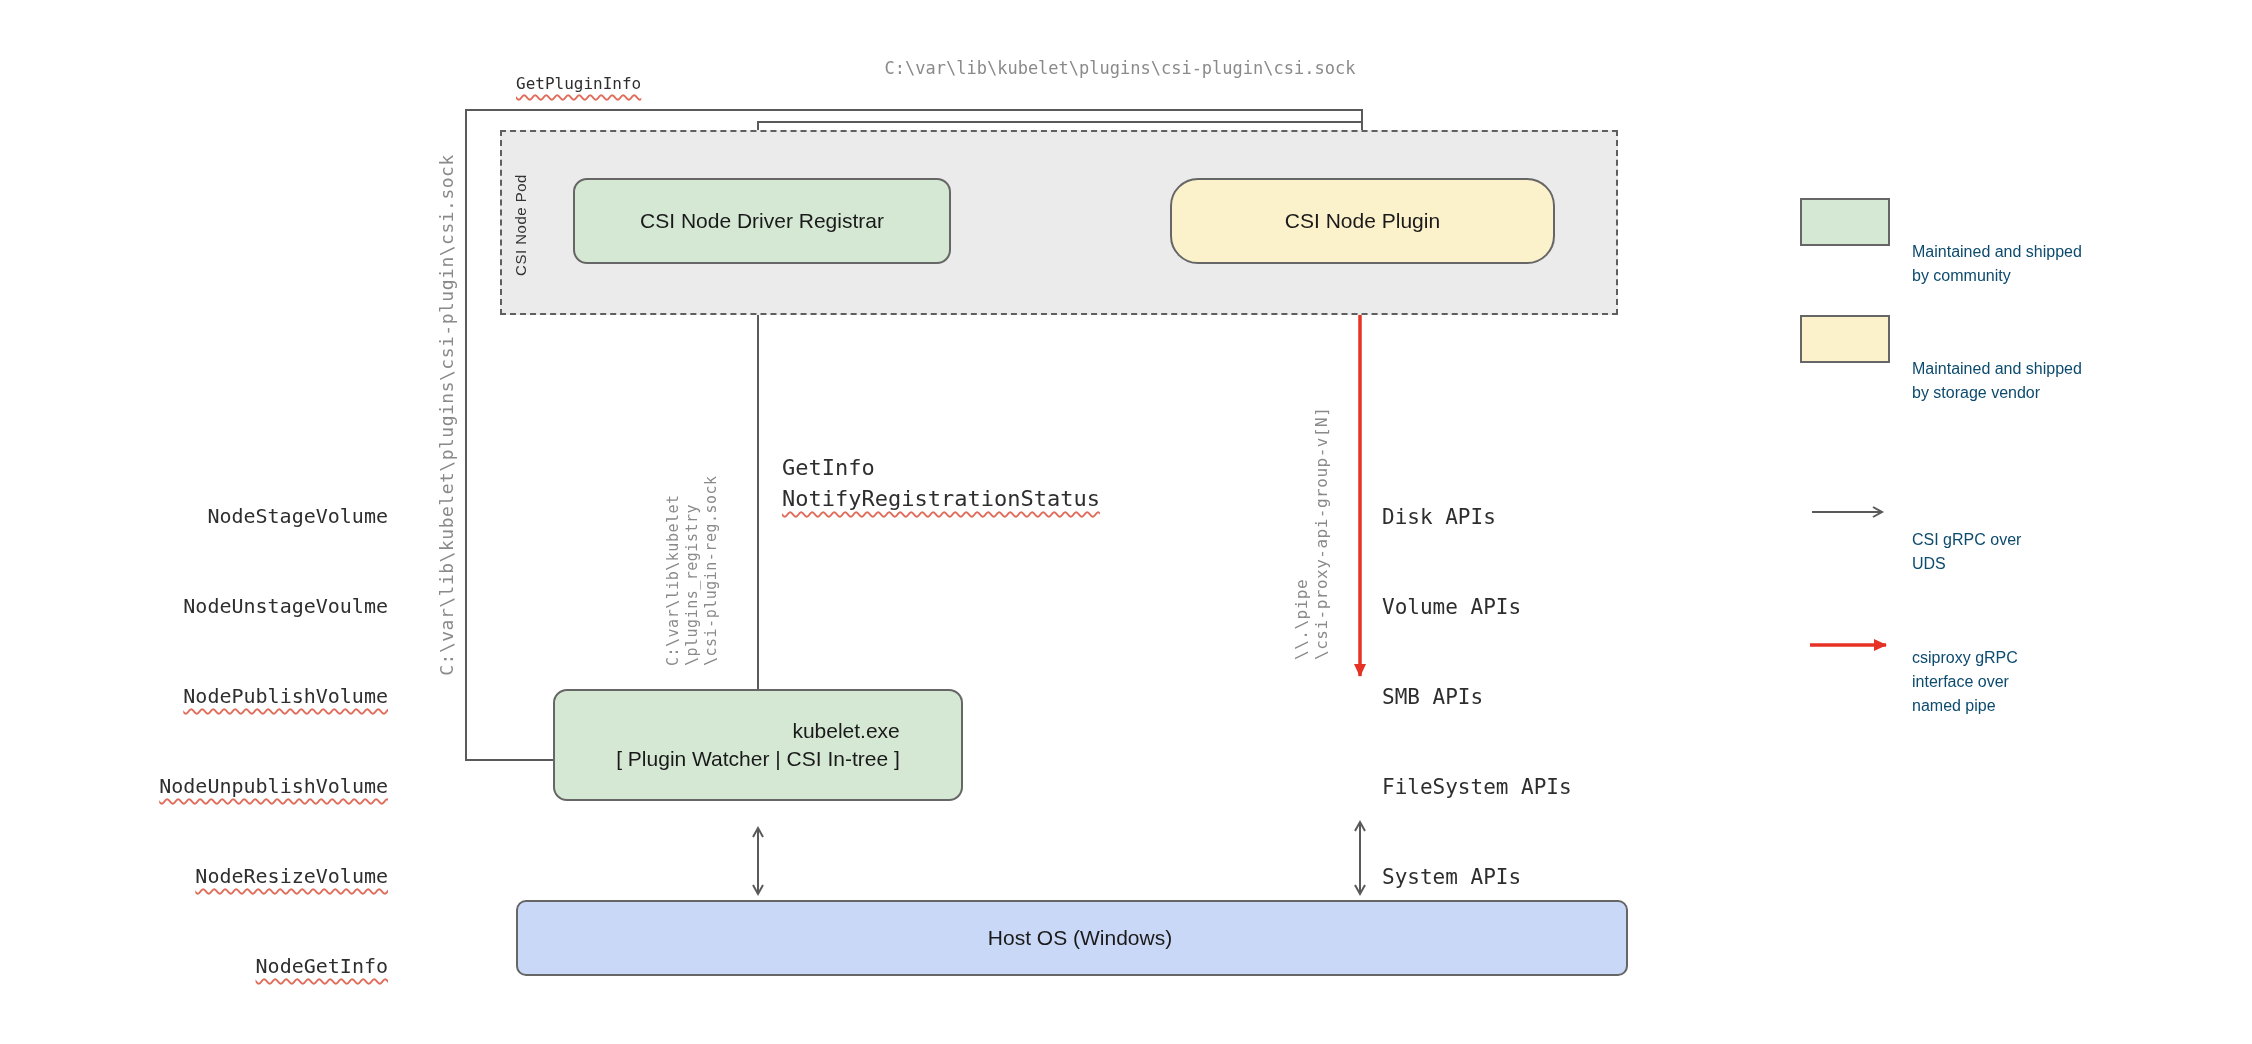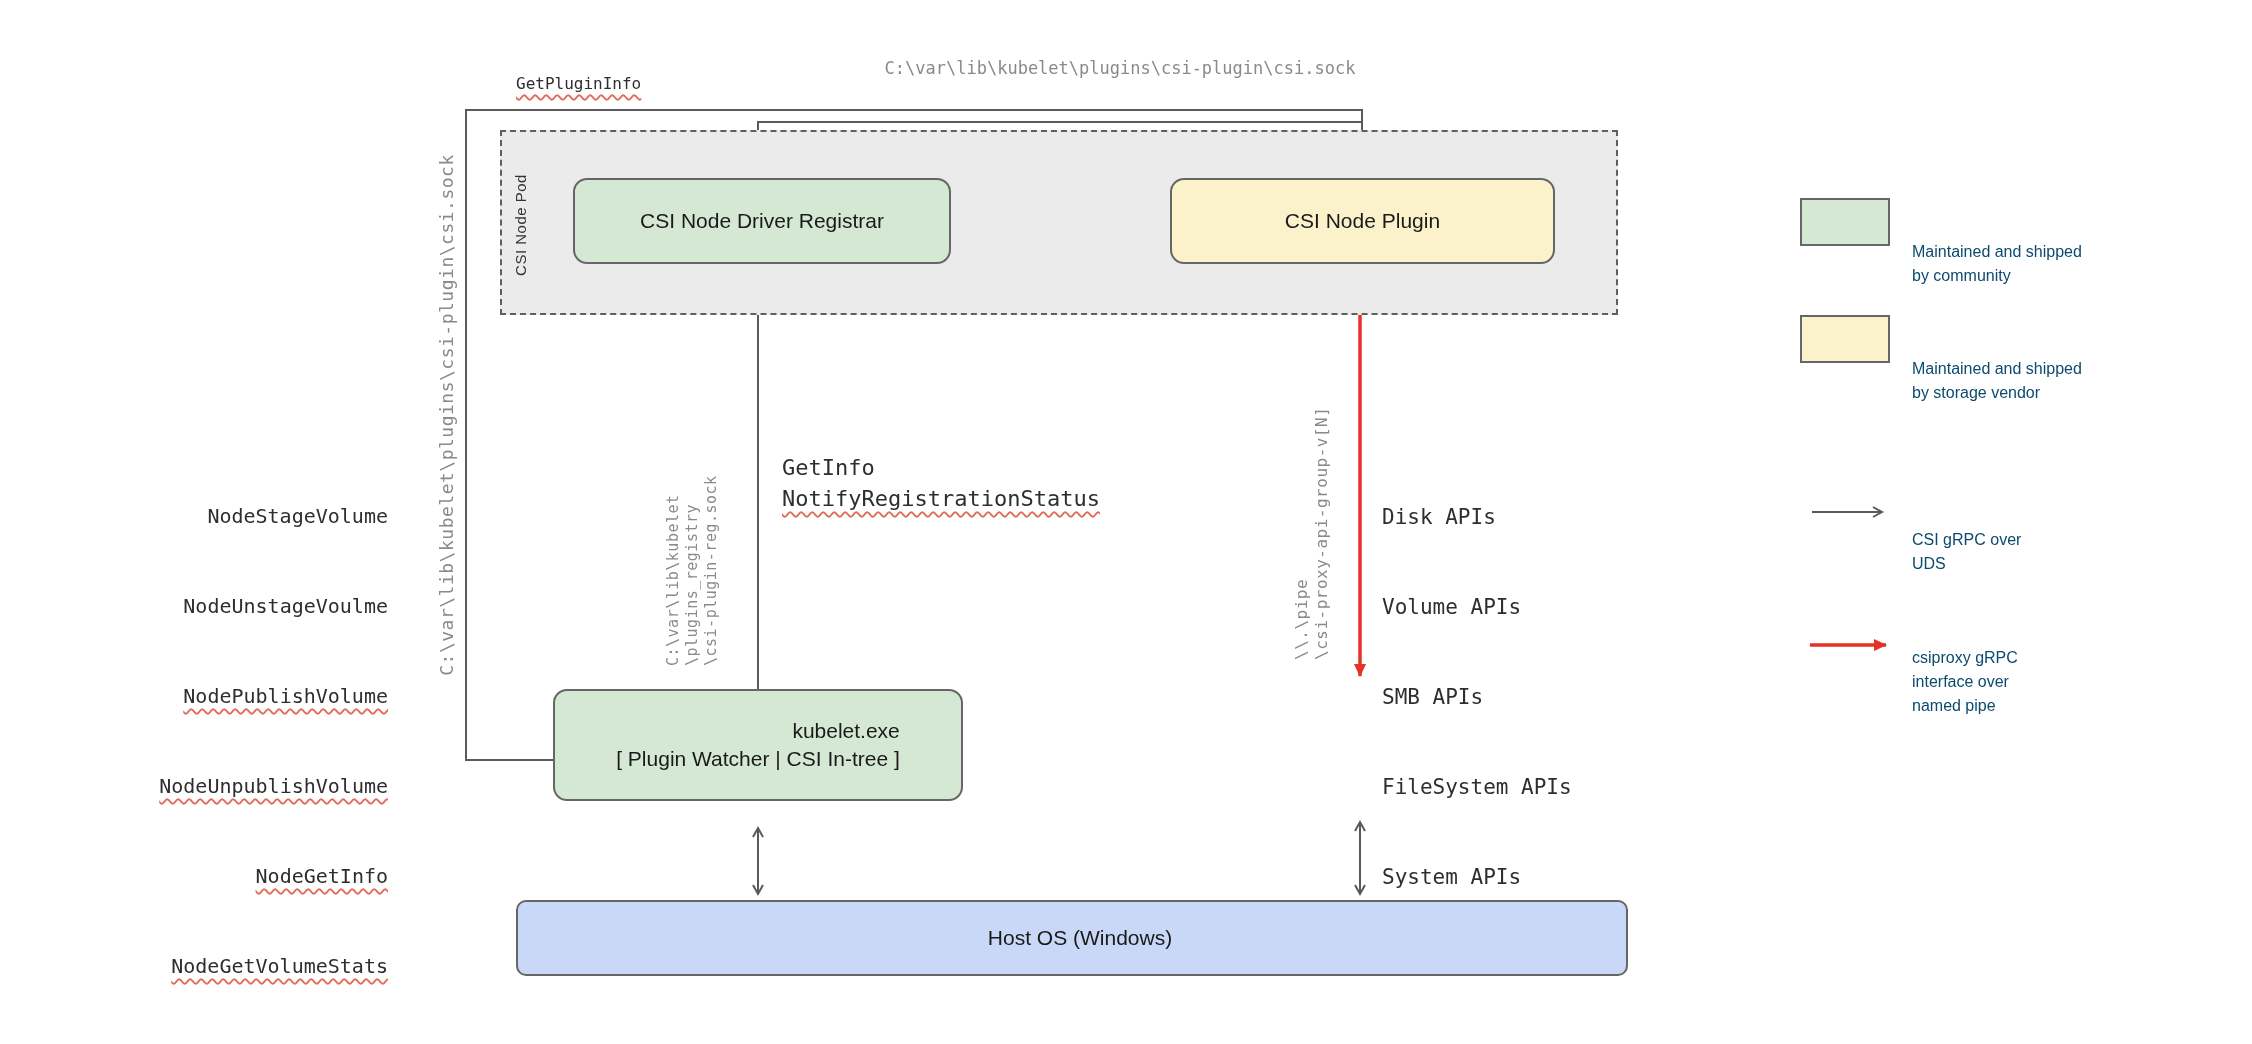--- a/index.html
+++ b/index.html
@@ -81,35 +81,36 @@
     <path d="M1360,264 V676" fill="none" stroke="#e63125" stroke-width="3.5" marker-end="url(#mR)"></path>
 
     <path d="M1812,512 H1882" fill="none" stroke="#5a5a5a" stroke-width="2" marker-end="url(#mA)"></path>
     <path d="M1810,645 H1886" fill="none" stroke="#e63125" stroke-width="3.5" marker-end="url(#mR)"></path>
   </svg>
 
   <div class="pod"></div>
   <div class="pod-label">CSI Node Pod</div>
 
   <div class="box green" style="left:573px;top:178px;width:378px;height:86px;">CSI Node Driver Registrar</div>
-  <div class="box yellow" style="left:1170px;top:178px;width:385px;height:86px;">CSI Node Plugin</div>
+  <div class="box yellow" style="left:1170px;top:178px;width:385px;height:86px;border-radius:28px;">CSI Node Plugin</div>
   <div class="box green" style="left:553px;top:689px;width:410px;height:112px;">kubelet.exe
 [ Plugin Watcher | CSI In-tree ]</div>
   <div class="box blue" style="left:516px;top:900px;width:1112px;height:76px;">Host OS (Windows)</div>
 
   <div class="mono sq" style="left:516px;top:74px;font-size:16px;">GetPluginInfo</div>
   <div class="mono gpath" style="left:860px;top:58px;width:520px;font-size:17px;text-align:center;">C:\var\lib\kubelet\plugins\csi-plugin\csi.sock</div>
 
   <div class="mono gpath vtext" style="left:436px;top:702px;width:574px;font-size:18px;letter-spacing:0.5px;text-align:center;">C:\var\lib\kubelet\plugins\csi-plugin\csi.sock</div>
 
   <div class="mono list right" style="left:50px;top:441px;width:338px;">
     <span class="li">NodeStageVolume</span>
     <span class="li">NodeUnstageVoulme</span>
     <span class="li sq">NodePublishVolume</span>
     <span class="li sq">NodeUnpublishVolume</span>
+    <span class="li sq">NodeResizeVolume</span>
     <span class="li sq">NodeGetInfo</span>
     <span class="li sq">NodeGetVolumeStats</span>
   </div>
 
   <div class="mono gpath vtext" style="left:664px;top:666px;width:210px;font-size:15px;line-height:19px;letter-spacing:0.5px;white-space:pre-line;">C:\var\lib\kubelet
 \plugins_registry
 \csi-plugin-reg.sock</div>
 
   <div class="mono" style="left:782px;top:455px;font-size:22px;">GetInfo</div>
   <div class="mono sq" style="left:782px;top:486px;font-size:22px;">NotifyRegistrationStatus</div>

